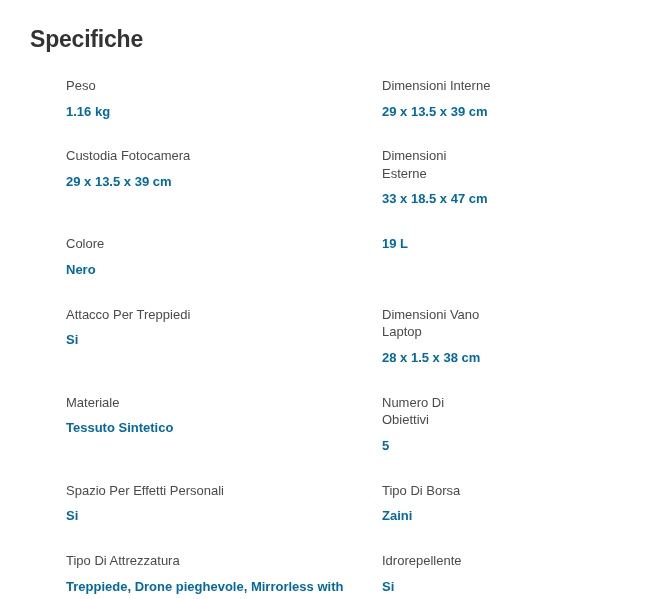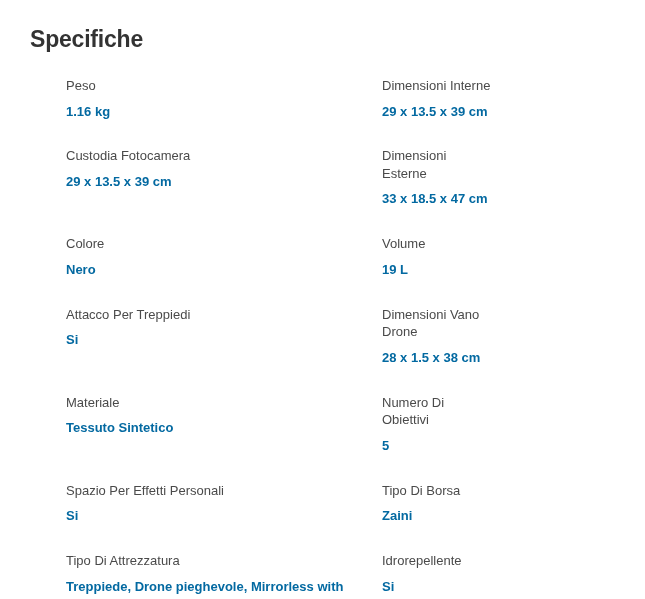--- a/index.html
+++ b/index.html
@@ -80,31 +80,30 @@
       <div class="spec-label">Dimensioni Esterne</div>
       <div class="spec-value">33 x 18.5 x 47 cm</div>
     </div>
 
     <div class="spec-cell">
       <div class="spec-label">Colore</div>
       <div class="spec-value">Nero</div>
     </div>
 
     <div class="spec-cell">
-      <div class="spec-label">Volume</div>
       <div class="spec-value">19 L</div>
     </div>
 
     <div class="spec-cell">
       <div class="spec-label">Attacco Per Treppiedi</div>
       <div class="spec-value">Si</div>
     </div>
 
     <div class="spec-cell">
-      <div class="spec-label">Dimensioni Vano Drone</div>
+      <div class="spec-label">Dimensioni Vano Laptop</div>
       <div class="spec-value">28 x 1.5 x 38 cm</div>
     </div>
 
     <div class="spec-cell">
       <div class="spec-label">Materiale</div>
       <div class="spec-value">Tessuto Sintetico</div>
     </div>
 
     <div class="spec-cell">
       <div class="spec-label">Numero Di Obiettivi</div>

